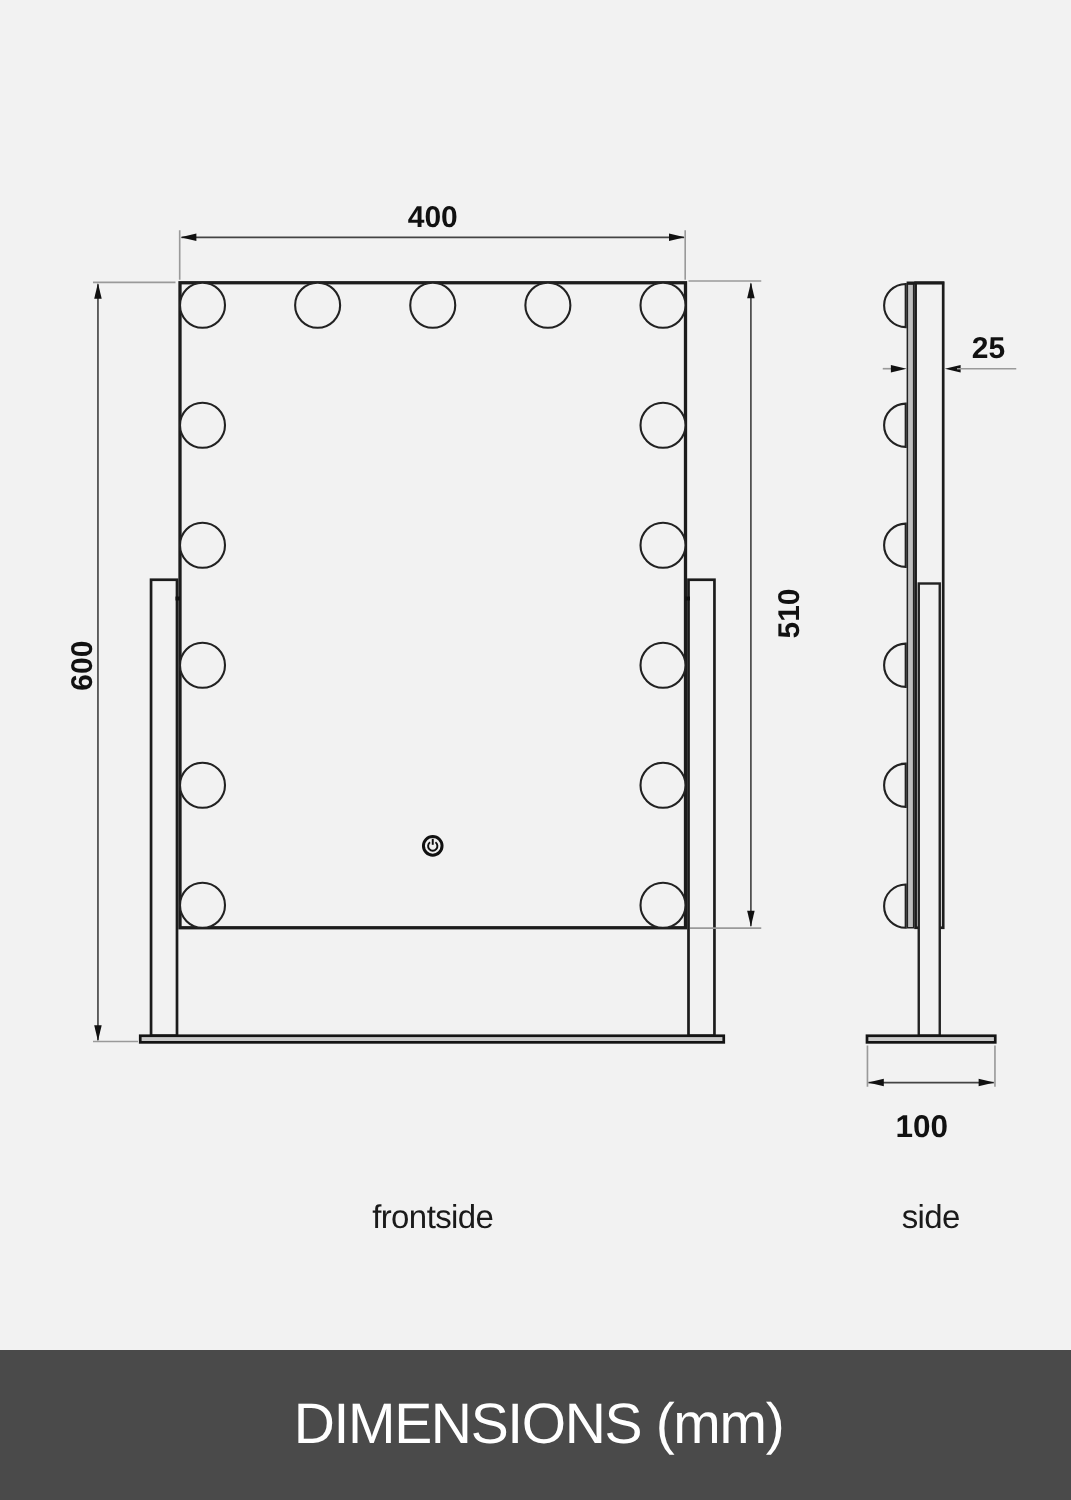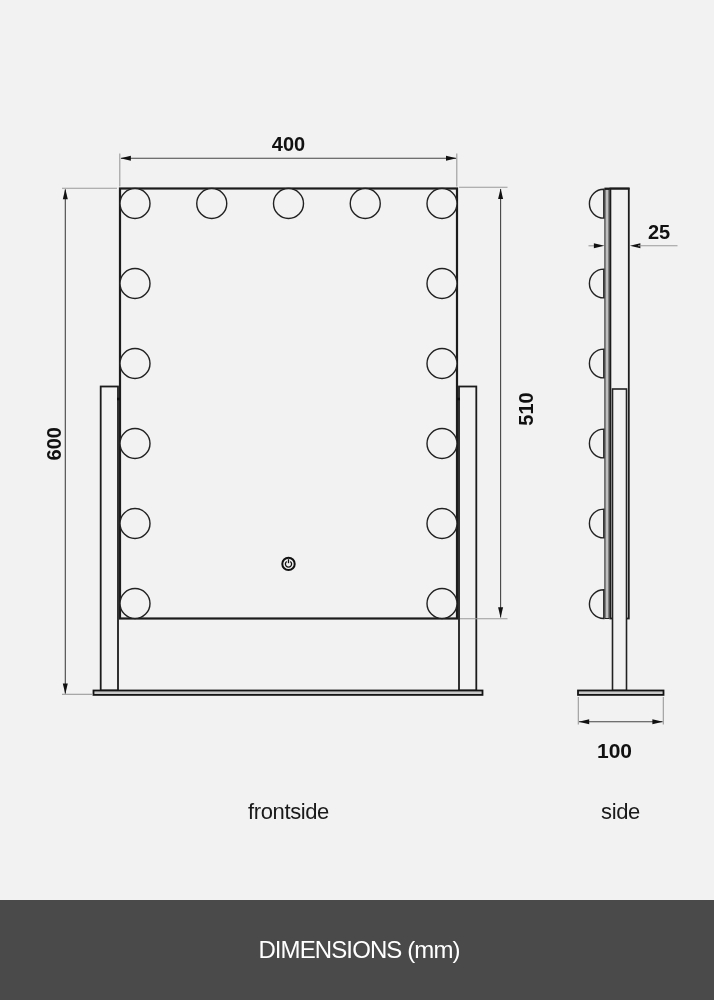--- a/index.html
+++ b/index.html
@@ -1,19 +1,19 @@
 <!DOCTYPE html>
 <html><head>
 <meta charset="utf-8">
 <style>
   html,body{margin:0;padding:0;}
   body{width:714px;height:1000px;background:#f2f2f2;font-family:"Liberation Sans",sans-serif;position:relative;overflow:hidden;}
   svg text{font-family:"Liberation Sans",sans-serif;}
   .bar{position:absolute;left:0;top:900px;width:714px;height:100px;background:#4a4a4a;display:flex;align-items:center;justify-content:center;}
-  .bar span{color:#ffffff;font-size:24px;letter-spacing:-0.9px;position:relative;left:2px;}
+  .bar span{color:#ffffff;font-size:38px;letter-spacing:-0.9px;position:relative;left:2px;}
 </style>
 </head>
 <body>
 
 <svg width="714" height="900" viewBox="0 0 714 900" xmlns="http://www.w3.org/2000/svg">
 
   <rect x="120" y="188.5" width="337" height="430" fill="#f2f2f2" stroke="#1c1c1c" stroke-width="2.2"></rect>
 
   <rect x="100.7" y="386.5" width="17.3" height="304" fill="#f2f2f2" stroke="#1c1c1c" stroke-width="1.8"></rect>
 

